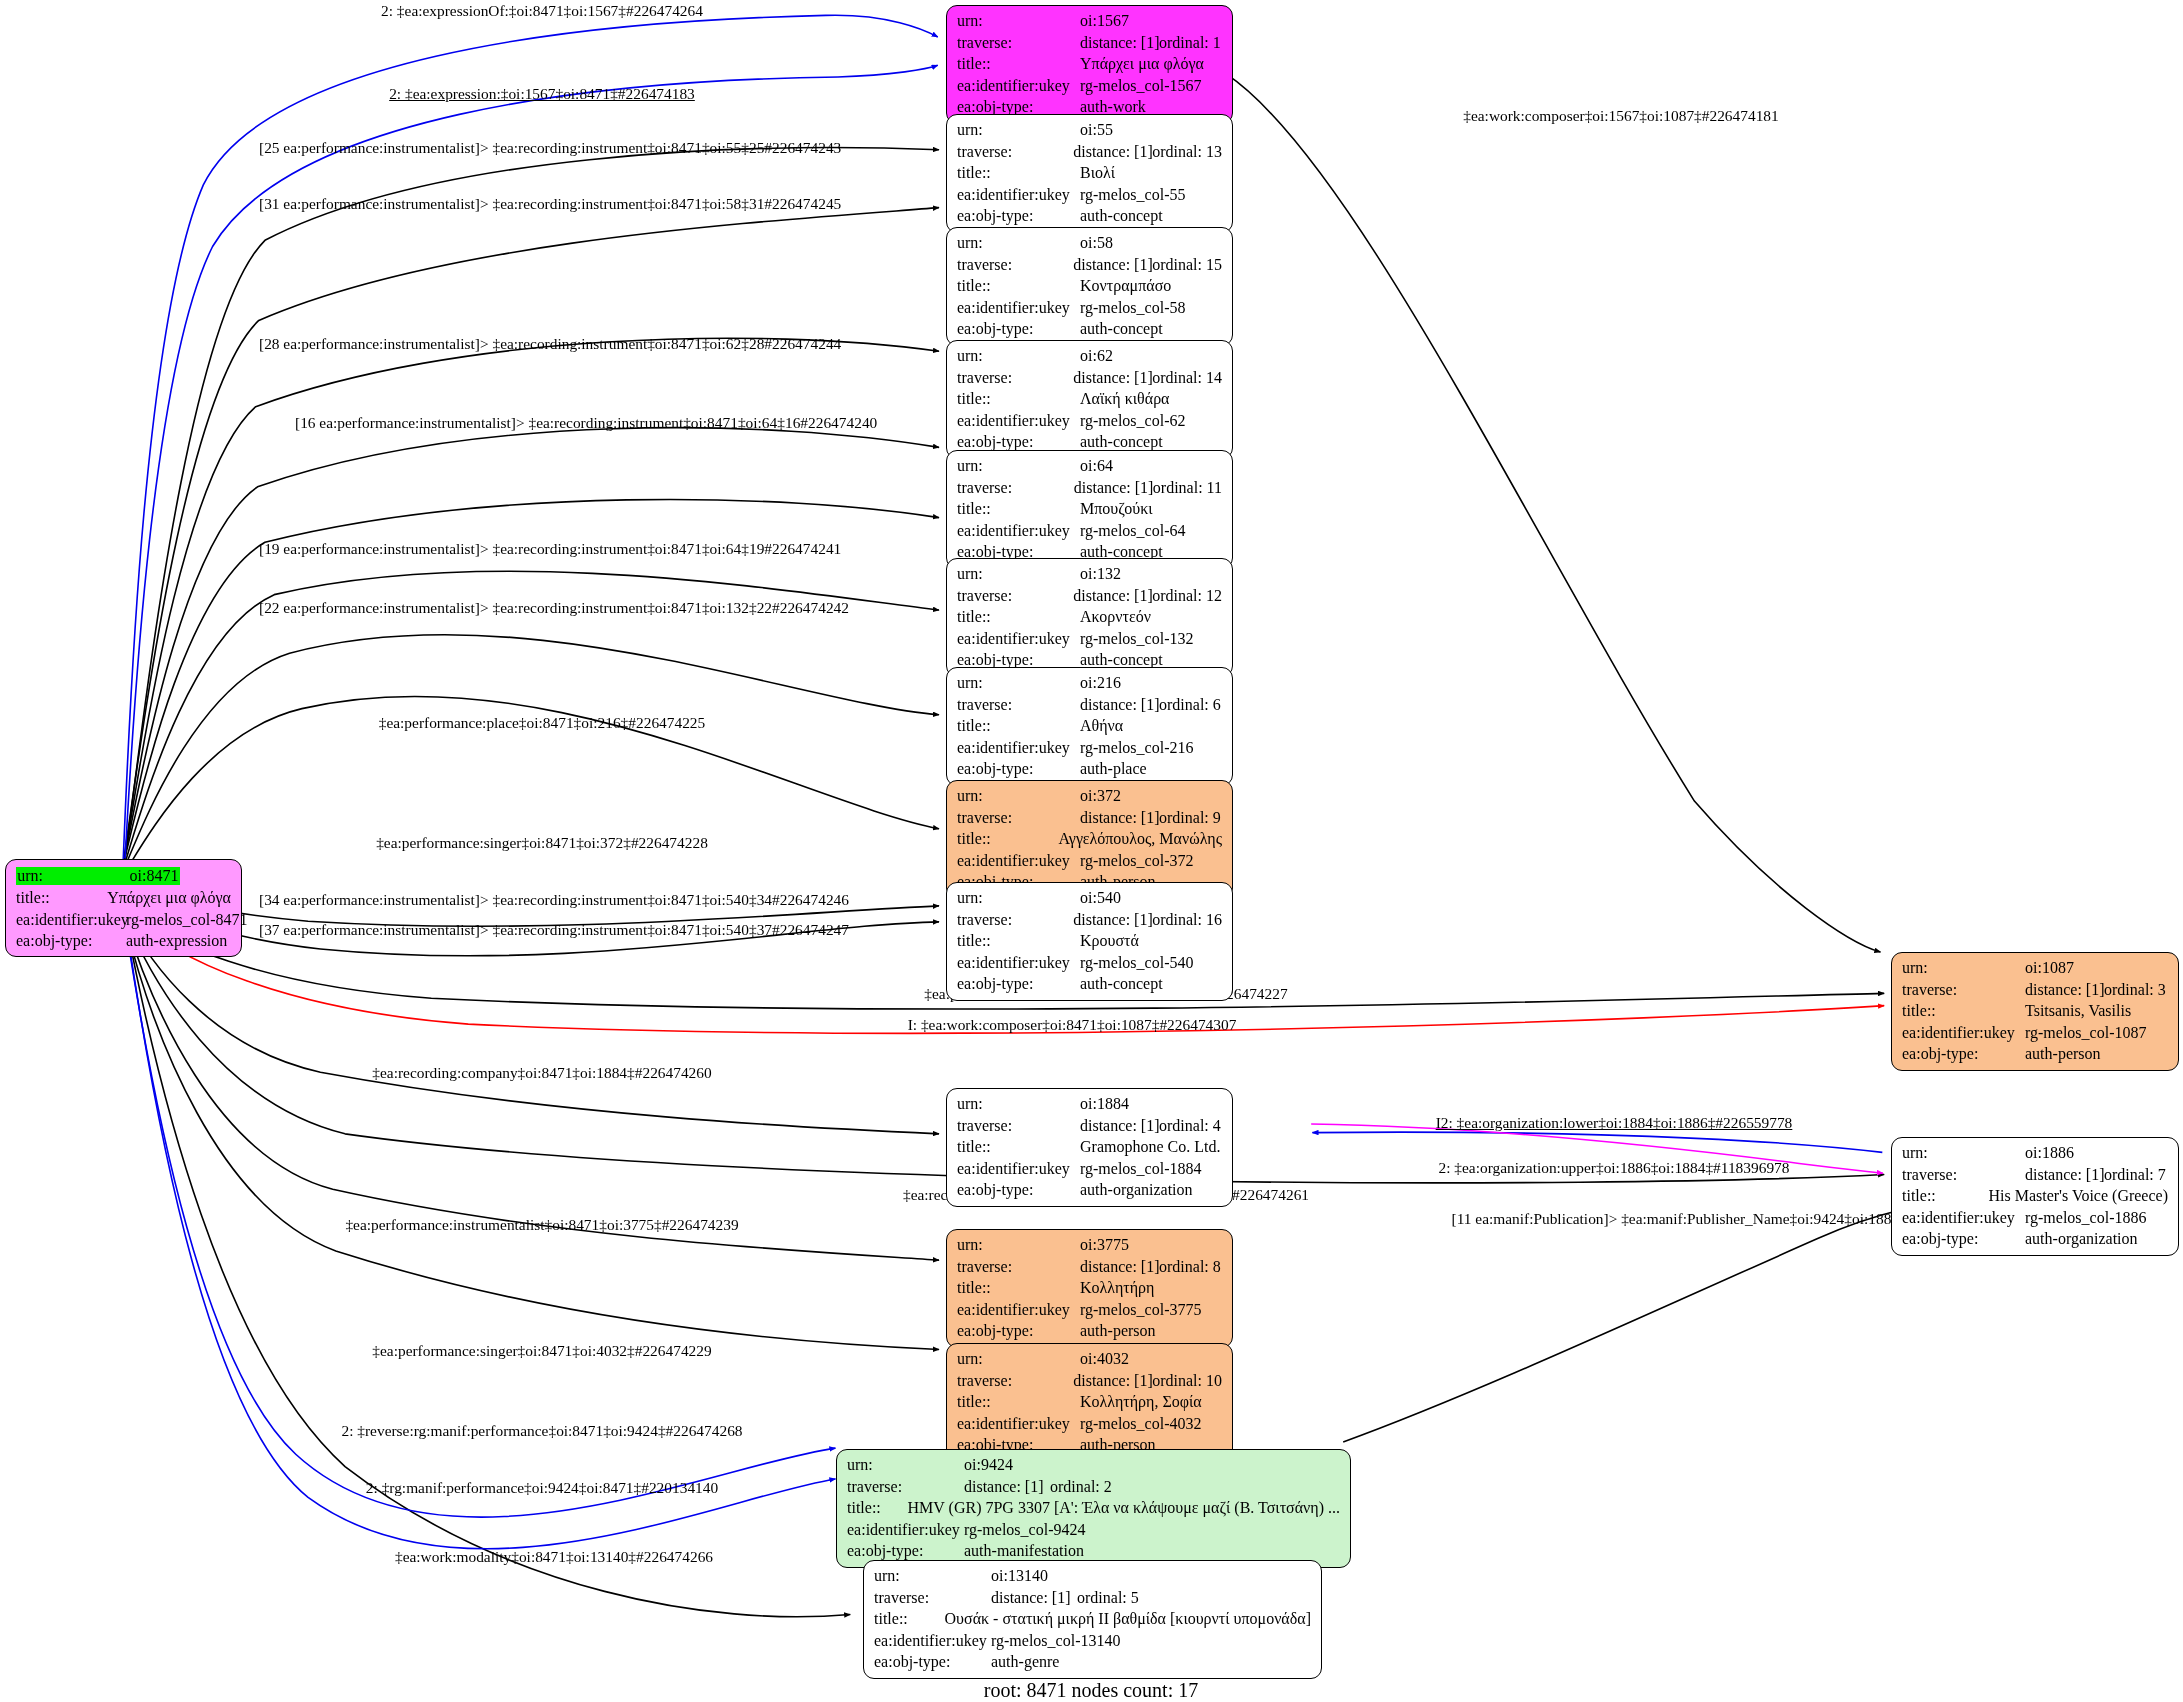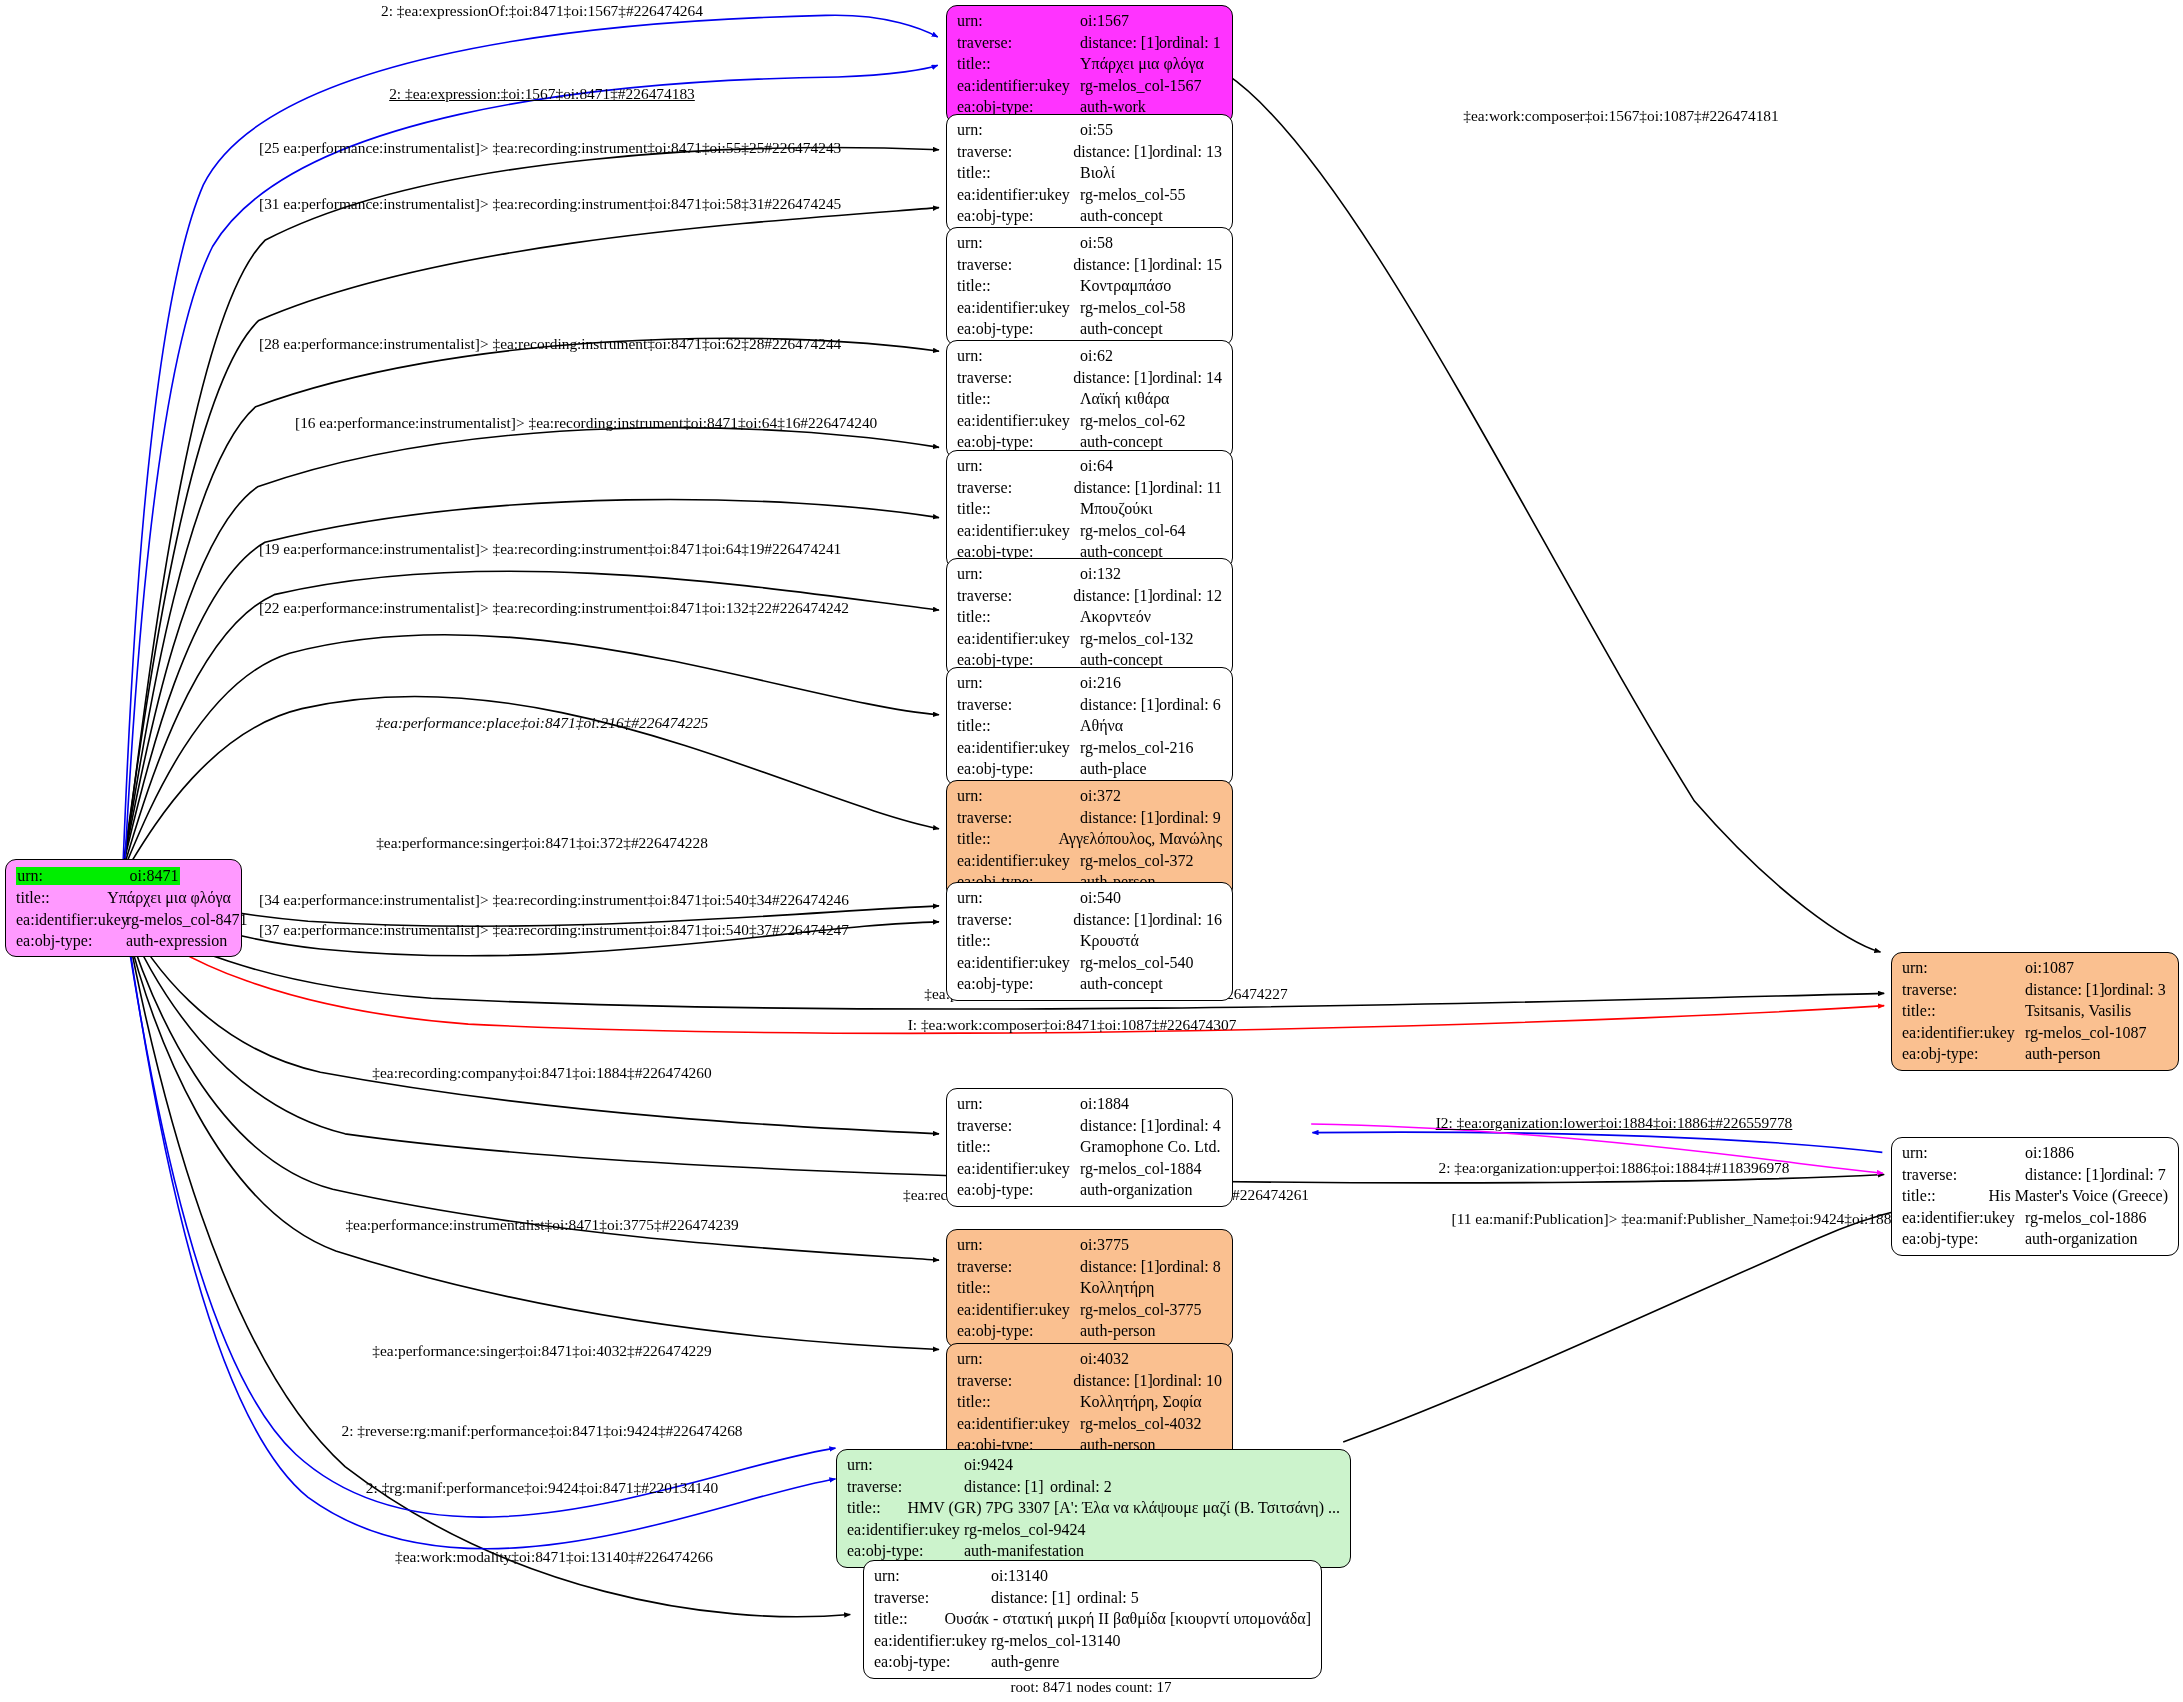--- a/index.html
+++ b/index.html
@@ -39,21 +39,21 @@
   
   .elabel{
     position:absolute;
     font-size:15.4px;
     line-height:1;
     white-space:nowrap;
     color:#000;
   }
   .elabel.center{transform:translateX(-50%);}
   .footer{
-    position:absolute;font-size:15px;white-space:nowrap;
+    position:absolute;font-size:20px;white-space:nowrap;
     transform:translateX(-50%);
   }
 </style>
 </head>
 <body>
 
 <div id="stage">
 
   <svg id="edges" viewBox="0 0 3543 2762" preserveAspectRatio="none">
     <defs>
@@ -120,21 +120,21 @@
   </svg>
 
   <div class="elabel center" style="left:542px;top:3.1px;">2: ‡ea:expressionOf:‡oi:8471‡oi:1567‡#226474264</div>
   <div class="elabel center" style="left:542px;top:86px;text-decoration:underline;">2: ‡ea:expression:‡oi:1567‡oi:8471‡#226474183</div>
   <div class="elabel" style="left:259px;top:140px;font-family:Liberation Serif, serif;">[25 ea:performance:instrumentalist]&gt; ‡ea:recording:instrument‡oi:8471‡oi:55‡25#226474243</div>
   <div class="elabel" style="left:259px;top:196px;">[31 ea:performance:instrumentalist]&gt; ‡ea:recording:instrument‡oi:8471‡oi:58‡31#226474245</div>
   <div class="elabel" style="left:259px;top:336px;">[28 ea:performance:instrumentalist]&gt; ‡ea:recording:instrument‡oi:8471‡oi:62‡28#226474244</div>
   <div class="elabel" style="left:259px;top:415px;margin-left:36px;">[16 ea:performance:instrumentalist]&gt; ‡ea:recording:instrument‡oi:8471‡oi:64‡16#226474240</div>
   <div class="elabel" style="left:259px;top:541px;">[19 ea:performance:instrumentalist]&gt; ‡ea:recording:instrument‡oi:8471‡oi:64‡19#226474241</div>
   <div class="elabel" style="left:259px;top:600px;">[22 ea:performance:instrumentalist]&gt; ‡ea:recording:instrument‡oi:8471‡oi:132‡22#226474242</div>
-  <div class="elabel center" style="left:542px;top:715px;font-style:italic;">‡ea:performance:place‡oi:8471‡oi:216‡#226474225</div>
+  <div class="elabel center" style="left:542px;top:715px;">‡ea:performance:place‡oi:8471‡oi:216‡#226474225</div>
   <div class="elabel center" style="left:542px;top:835px;">‡ea:performance:singer‡oi:8471‡oi:372‡#226474228</div>
   <div class="elabel" style="left:259px;top:892px;">[34 ea:performance:instrumentalist]&gt; ‡ea:recording:instrument‡oi:8471‡oi:540‡34#226474246</div>
   <div class="elabel" style="left:259px;top:922px;">[37 ea:performance:instrumentalist]&gt; ‡ea:recording:instrument‡oi:8471‡oi:540‡37#226474247</div>
   <div class="elabel center" style="left:1106px;top:986px;">‡ea:performance:conductor‡oi:8471‡oi:1087‡#226474227</div>
   <div class="elabel center" style="left:1072px;top:1017px;">I: ‡ea:work:composer‡oi:8471‡oi:1087‡#226474307</div>
   <div class="elabel center" style="left:542px;top:1065px;">‡ea:recording:company‡oi:8471‡oi:1884‡#226474260</div>
   <div class="elabel center" style="left:1106px;top:1187px;">‡ea:recording:company_recording‡oi:8471‡oi:1886‡#226474261</div>
   <div class="elabel center" style="left:542px;top:1217px;">‡ea:performance:instrumentalist‡oi:8471‡oi:3775‡#226474239</div>
   <div class="elabel center" style="left:542px;top:1343px;">‡ea:performance:singer‡oi:8471‡oi:4032‡#226474229</div>
   <div class="elabel center" style="left:542px;top:1423px;">2: ‡reverse:rg:manif:performance‡oi:8471‡oi:9424‡#226474268</div>

